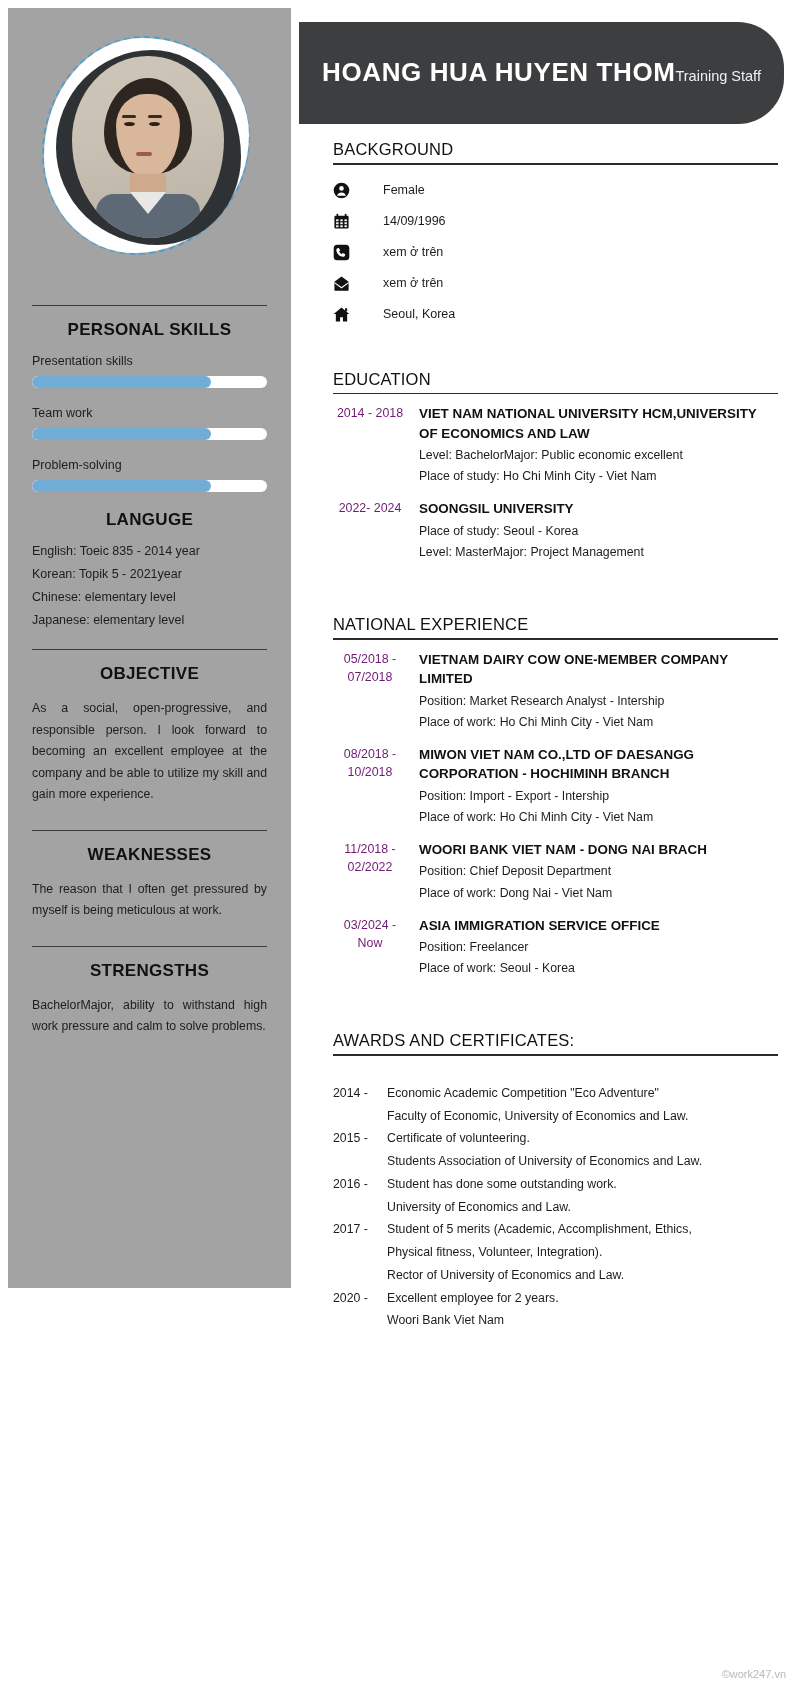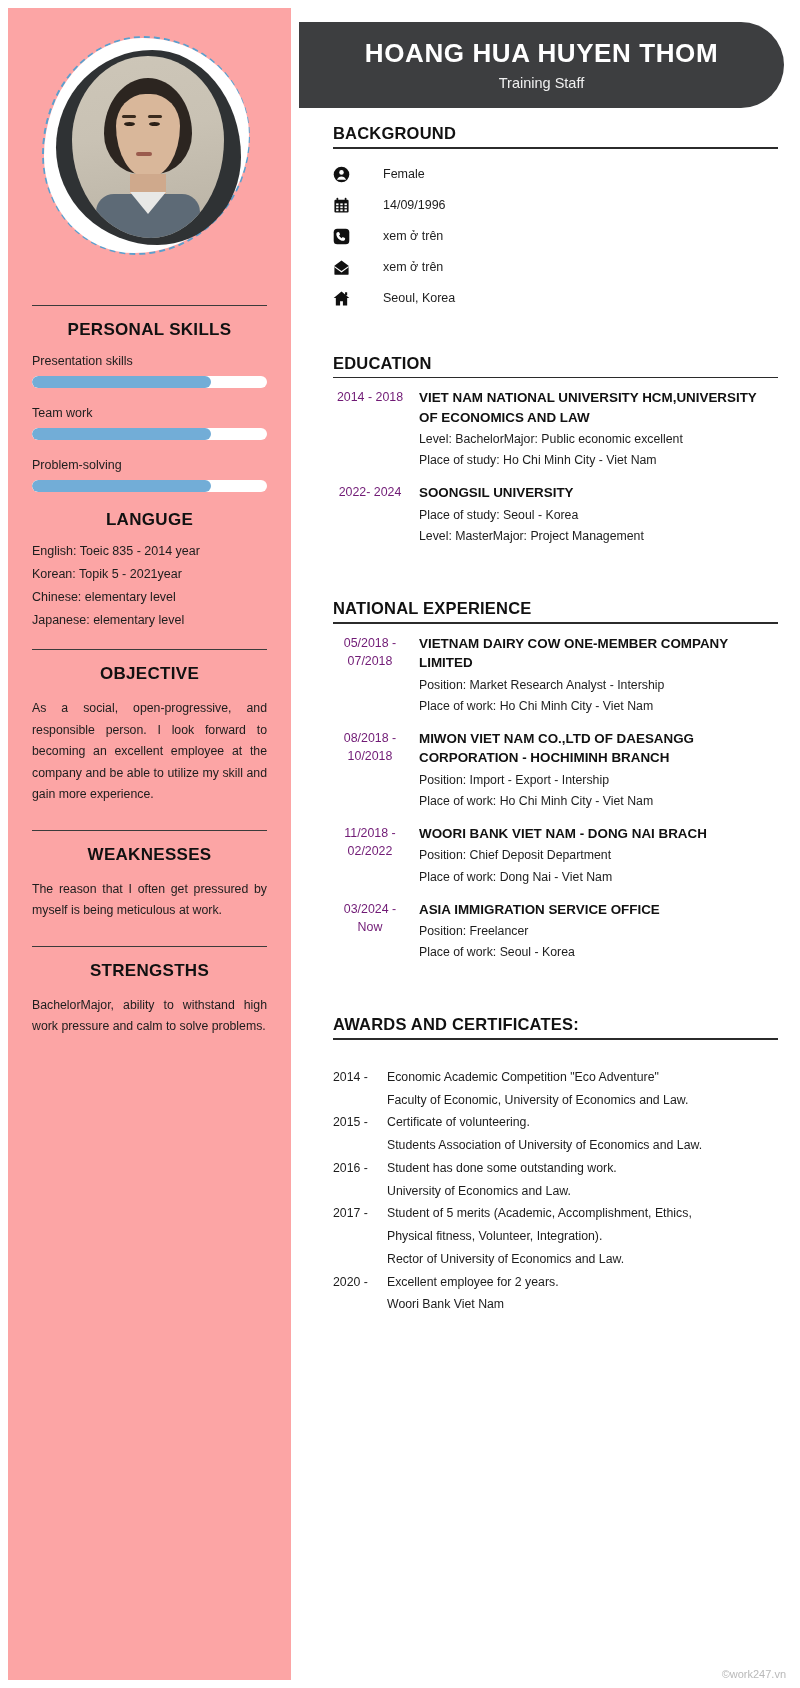--- a/index.html
+++ b/index.html
@@ -16,22 +16,22 @@
     background: #ffffff;
     overflow: hidden;
   }
 
   
   .sidebar {
     position: absolute;
     left: 8px;
     top: 8px;
     width: 283px;
-    height: 1672px;
-    background: #fca5a5;
+    height: 1280px;
+    background: #a3a3a3;
     padding: 0 24px;
   }
   .photo-wrap {
     position: relative;
     width: 235px;
     height: 255px;
     margin: 16px auto 0 auto;
   }
   .blob-dark {
     position: absolute;
@@ -143,47 +143,47 @@
     position: absolute;
     left: 291px;
     top: 8px;
     width: 501px;
     height: 1672px;
     background: #ffffff;
   }
   .namebar {
     position: relative;
     margin: 14px 8px 0 8px;
-    height: 86px;
+    height: 102px;
     background: #3d3e40;
     border-top-right-radius: 46px;
     border-bottom-right-radius: 46px;
     display: flex;
-    flex-direction: column;
+    flex-direction: row;
     align-items: center;
     justify-content: center;
   }
   .name {
     color: #ffffff;
     font-size: 26px;
     font-weight: bold;
     letter-spacing: .6px;
     line-height: 1.15;
   }
   .role {
     color: #f0f0f0;
     font-size: 14.5px;
     margin-top: 6px;
   }
   .sec {
     margin: 0 14px 0 42px;
   }
   .sec-head {
     font-size: 16.5px;
-    font-weight: bold;
+    font-weight: normal;
     color: #111;
     letter-spacing: .2px;
     padding-bottom: 4px;
   }
   .sec-rule {
     height: 1.6px;
     background: #2b2b2b;
     margin-bottom: 10px;
   }
   .bg-row {

